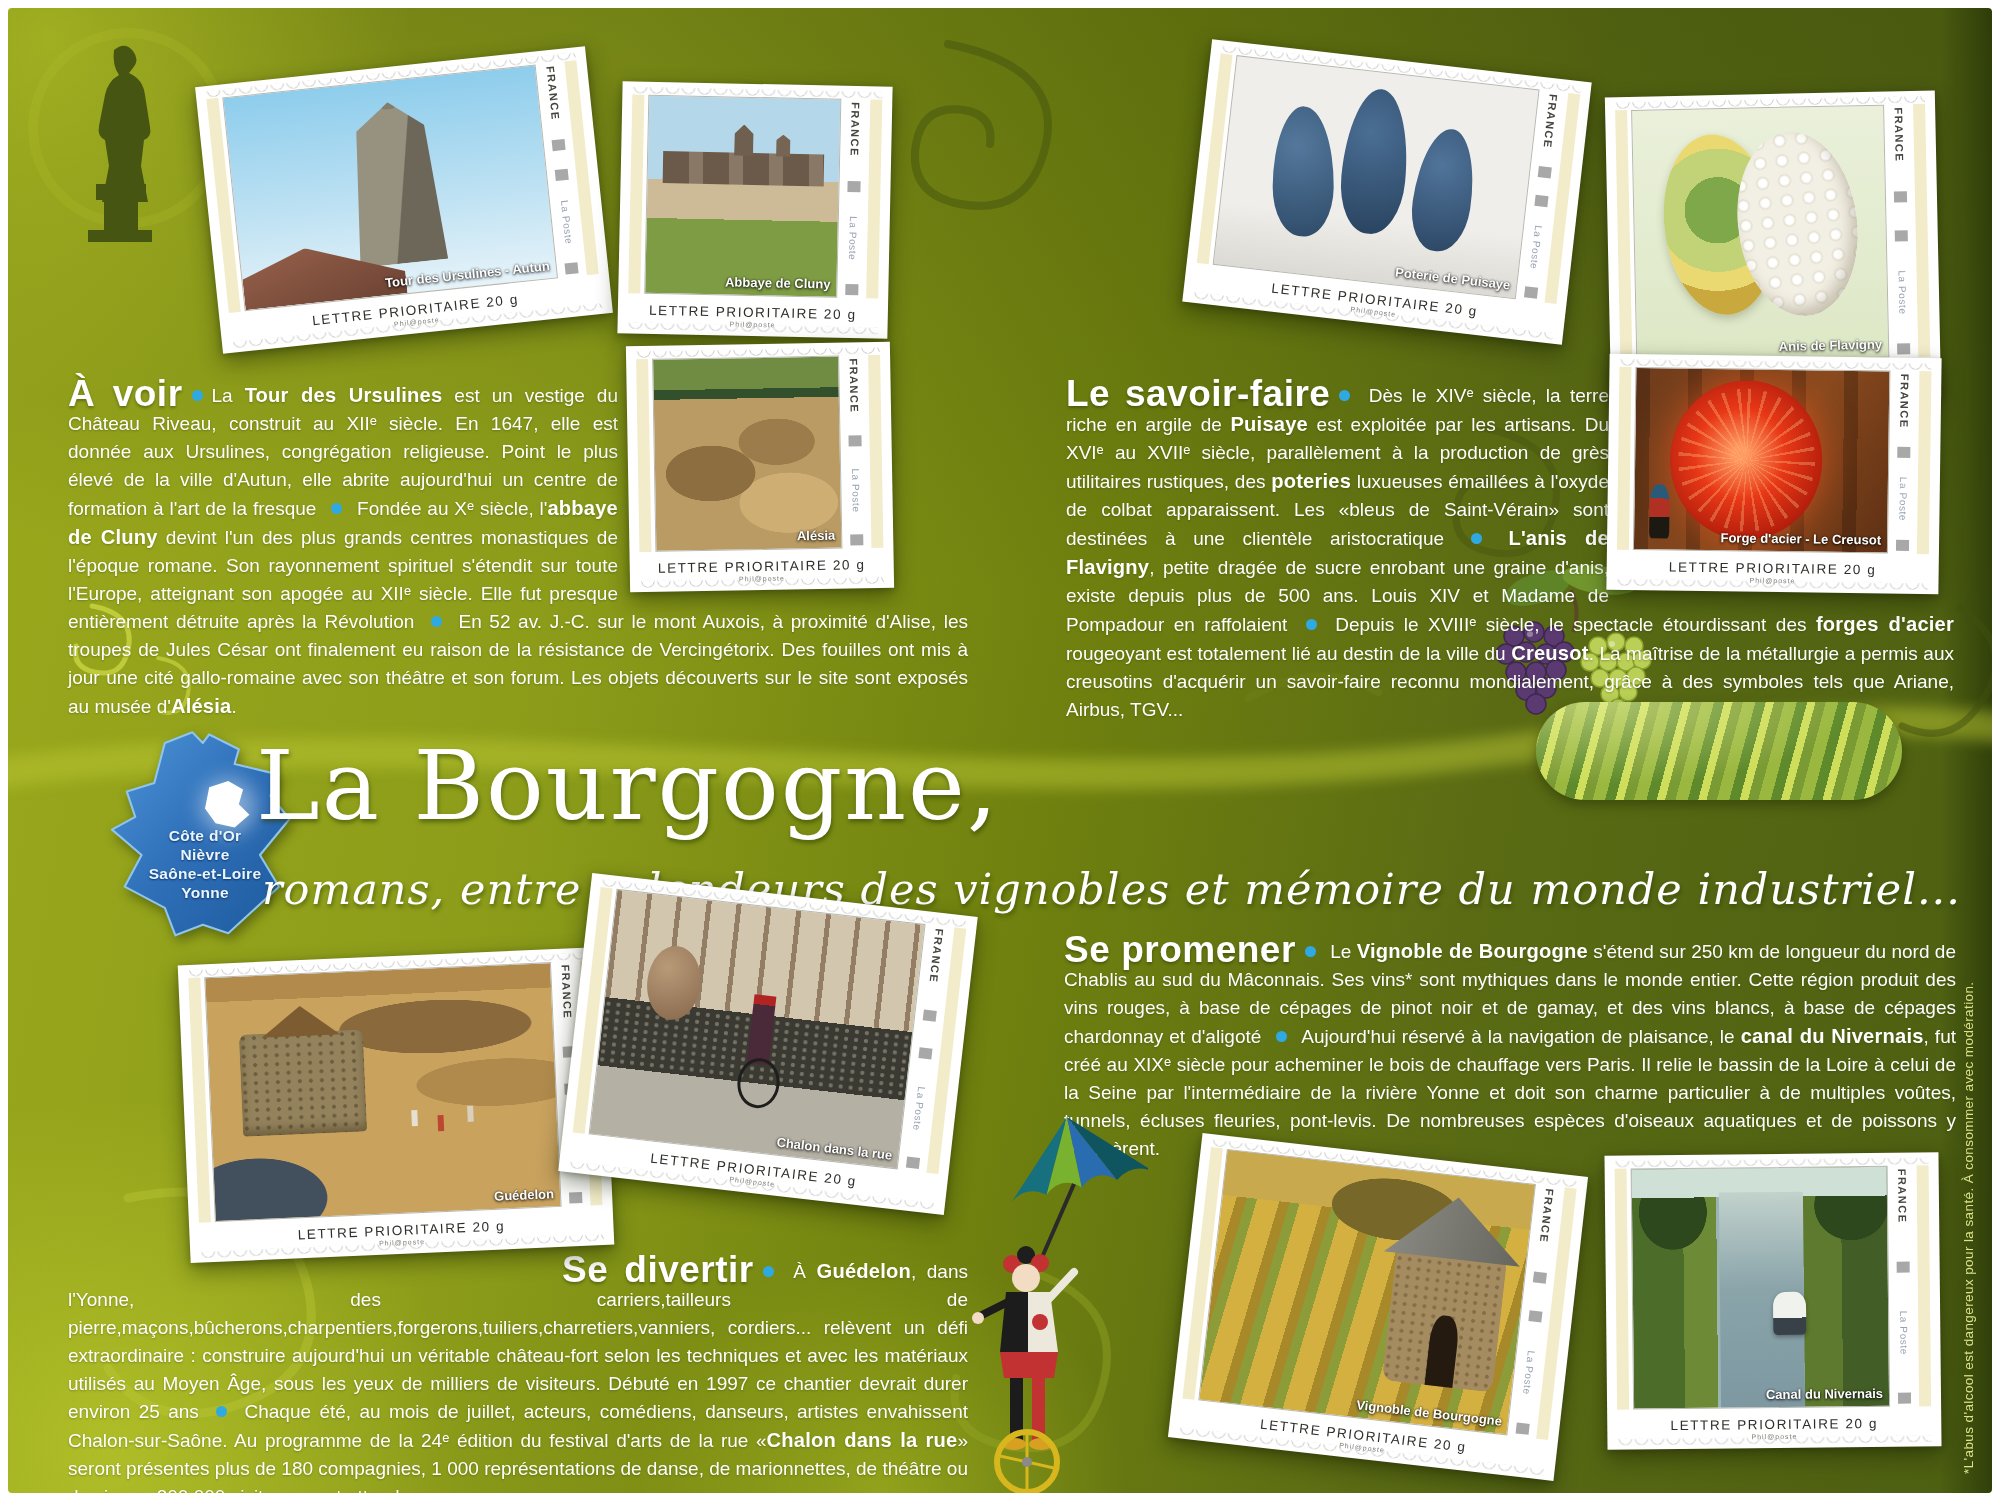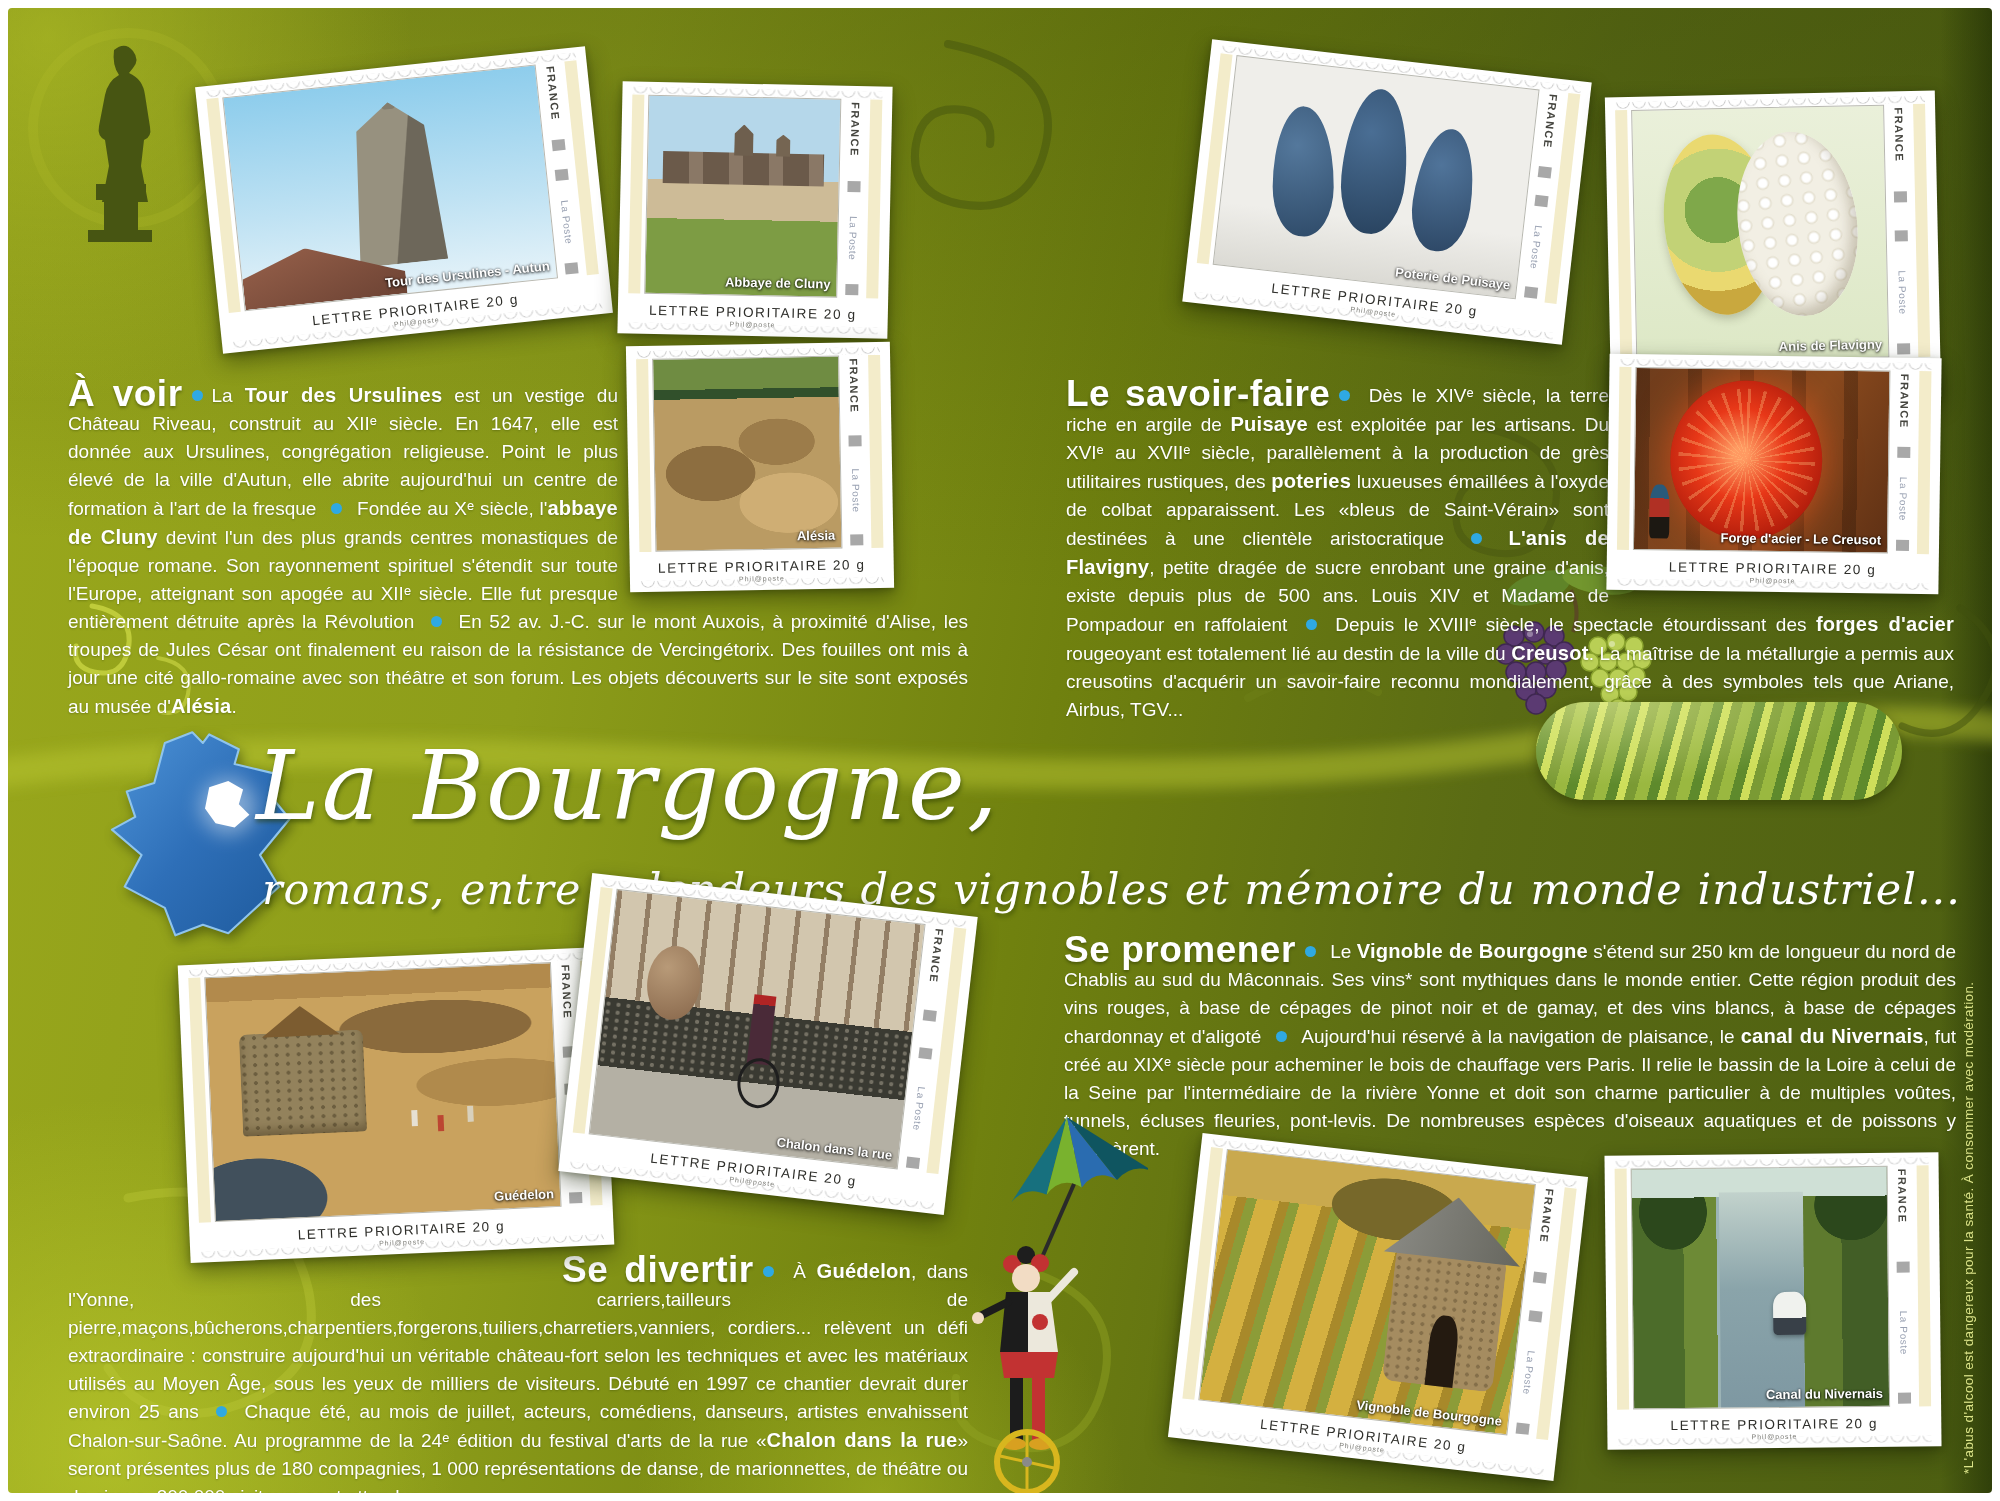--- a/index.html
+++ b/index.html
@@ -23,21 +23,21 @@
   .sec{position:absolute;color:#fff;}
   .sec p{margin:0;text-align:justify;font-size:19px;line-height:28px;text-shadow:0 1px 2px rgba(40,55,0,.35);}
   .sec .h{font-size:37px;font-weight:700;letter-spacing:.5px;line-height:28px;vertical-align:-4px;text-shadow:0 2px 3px rgba(30,40,0,.4);}
   .sec .h.ind{margin-left:494px;margin-top:32px;}
   .sp{float:right;}
   .dot{display:inline-block;width:11px;height:11px;border-radius:50%;background:#2fa9e2;margin:0 9px;vertical-align:1px;}
   .kw{font-weight:700;font-size:1.06em;letter-spacing:.2px;}
 
   
   .title-row{position:absolute;left:248px;top:722px;display:flex;align-items:center;white-space:nowrap;color:#fff;
-    font-family:"DejaVu Serif",serif;font-style:italic;text-shadow:1px 3px 4px rgba(40,58,0,.55);}
+    font-family:"DejaVu Serif",serif;text-shadow:1px 3px 4px rgba(40,58,0,.55);}
   .title-row .big{font-size:96px;letter-spacing:2px;}
   .title-row .tail{font-size:44px;margin-left:18px;letter-spacing:1px;}
   .title-line2{position:absolute;left:254px;top:856px;font-family:"DejaVu Serif",serif;font-style:italic;font-size:43px;
     color:#fff;letter-spacing:1px;white-space:nowrap;text-shadow:1px 3px 4px rgba(40,58,0,.55);}
 
   
   .map{position:absolute;left:90px;top:718px;width:214px;height:222px;}
   .map svg{filter:drop-shadow(3px 5px 6px rgba(25,35,0,.45));}
   .map-labels{position:absolute;left:0;right:0;top:45%;text-align:center;}
   .map-labels div{font-size:15.5px;font-weight:700;color:#e9f6ff;line-height:19px;text-shadow:0 1px 2px rgba(8,40,90,.85);letter-spacing:.3px;}
@@ -204,20 +204,26 @@
               <stop offset="1" stop-color="#1e5a9c"></stop>
         </linearGradient>
         <filter id="mb" x="-60%" y="-60%" width="220%" height="220%">
               <feGaussianBlur stdDeviation="9"></feGaussianBlur>
             </filter>
       </defs>
       <path d="M62,16 L88,6 L98,16 L104,8 L132,22 L128,36 L170,46 L162,66 L180,88 L152,122 L170,152 L122,196 L98,188 L72,198 L62,172 L24,152 L40,122 L12,98 L34,86 L26,62 L52,54 Z" fill="url(#mg)" stroke="#8fc4ec" stroke-width="2" stroke-linejoin="round"></path>
       <circle cx="122" cy="76" r="27" fill="#ffffff" opacity="0.4" filter="url(#mb)"></circle>
       <path d="M104,58 L122,52 L136,60 L132,74 L142,84 L128,96 L110,92 L100,78 Z" fill="#ffffff"></path>
     </svg>
+    <div class="map-labels">
+      <div>Côte d'Or</div>
+      <div>Nièvre</div>
+      <div>Saône-et-Loire</div>
+      <div>Yonne</div>
+    </div>
   </div>
 
   <div class="title-row">
     <span class="big">La Bourgogne,</span>
   </div>
   <div class="title-line2">romans, entre splendeurs des vignobles et mémoire du monde industriel...</div>
 
   <svg class="grapes" viewBox="0 0 218 178">
     <ellipse cx="62" cy="38" rx="34" ry="15" fill="#5f8428" transform="rotate(-18 62 38)"></ellipse>
     <ellipse cx="124" cy="30" rx="38" ry="14" fill="#72962e" transform="rotate(8 124 30)"></ellipse>

